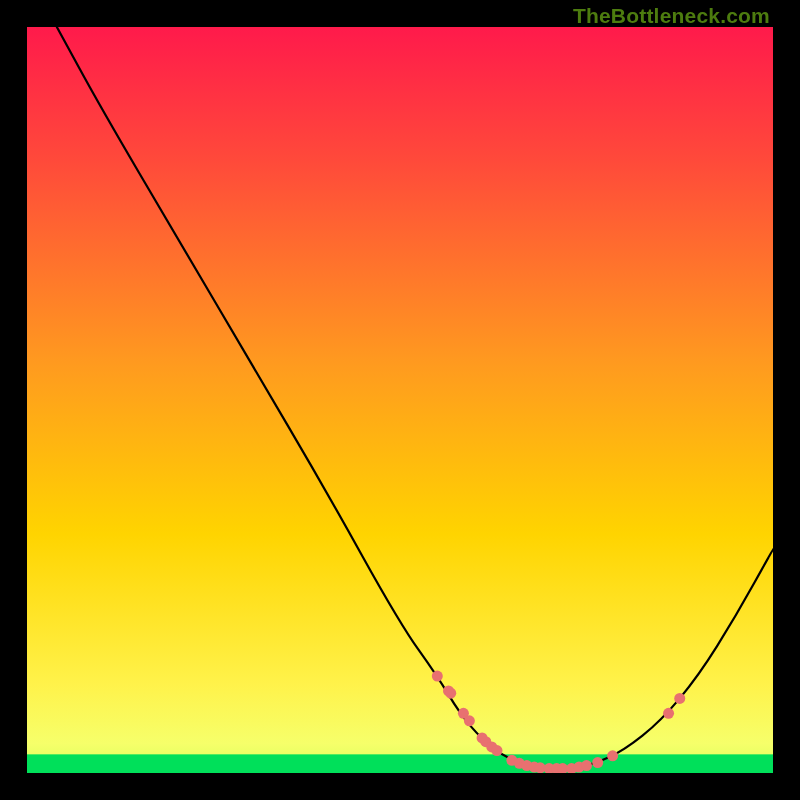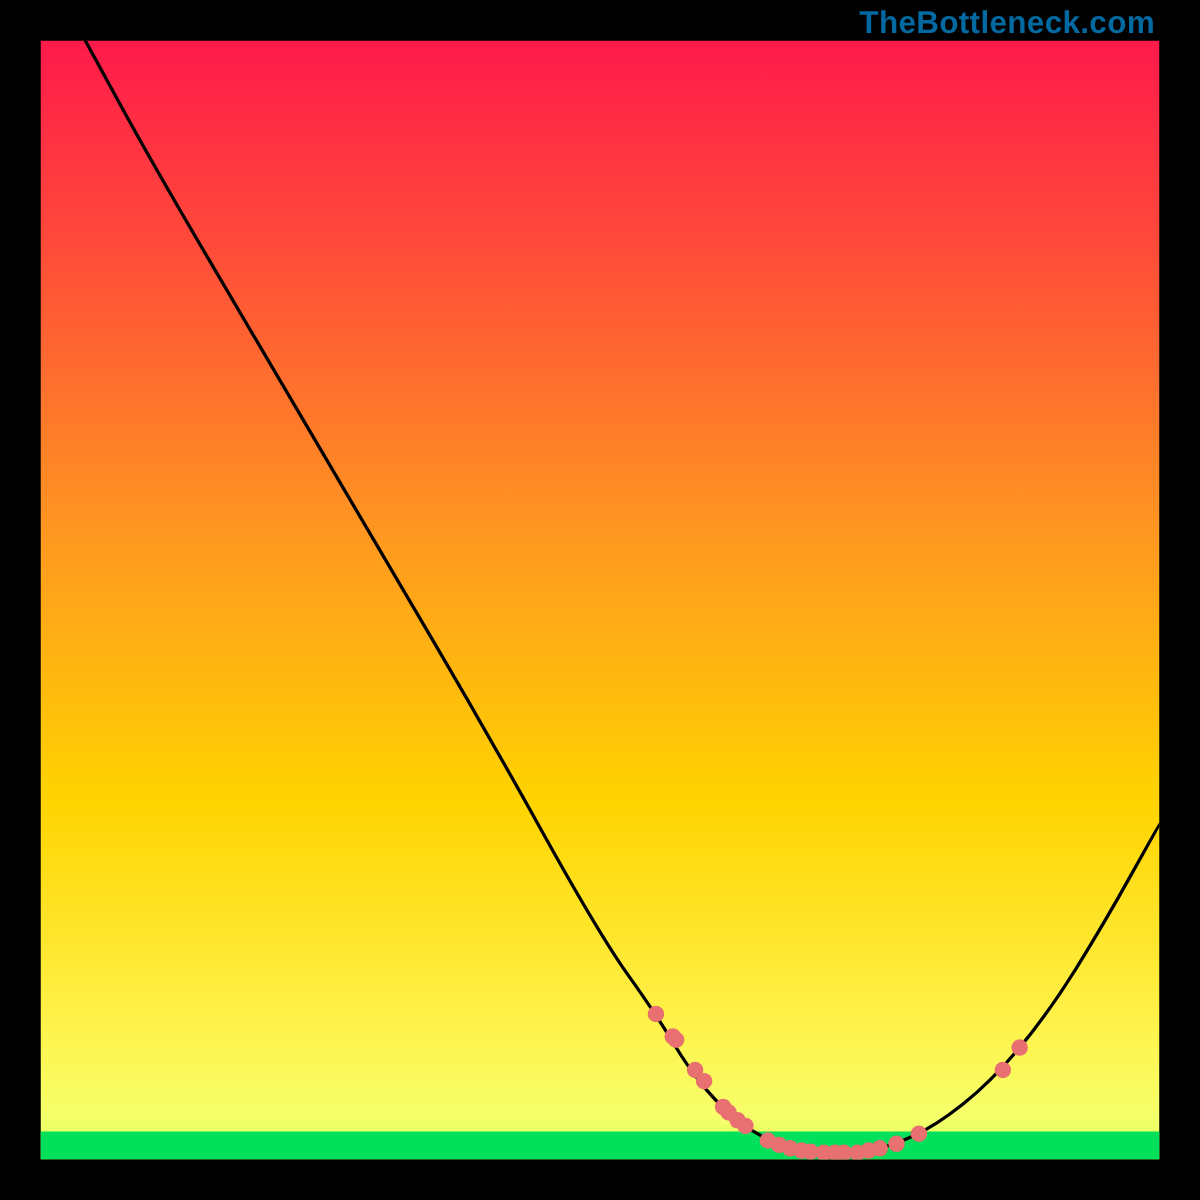--- a/index.html
+++ b/index.html
@@ -17,21 +17,21 @@
     width: 746px;
     height: 746px;
   }
   .watermark {
     position: absolute;
     top: 4px;
     right: 30px;
     font-family: Arial, Helvetica, sans-serif;
     font-size: 21px;
     font-weight: bold;
-    color: #0369a1;
+    color: #4d7c0f;
     letter-spacing: 0.2px;
   }
   svg { display: block; }
 </style>
 </head>
 <body>
 
 <div class="watermark">TheBottleneck.com</div>
 
 <div class="frame">

